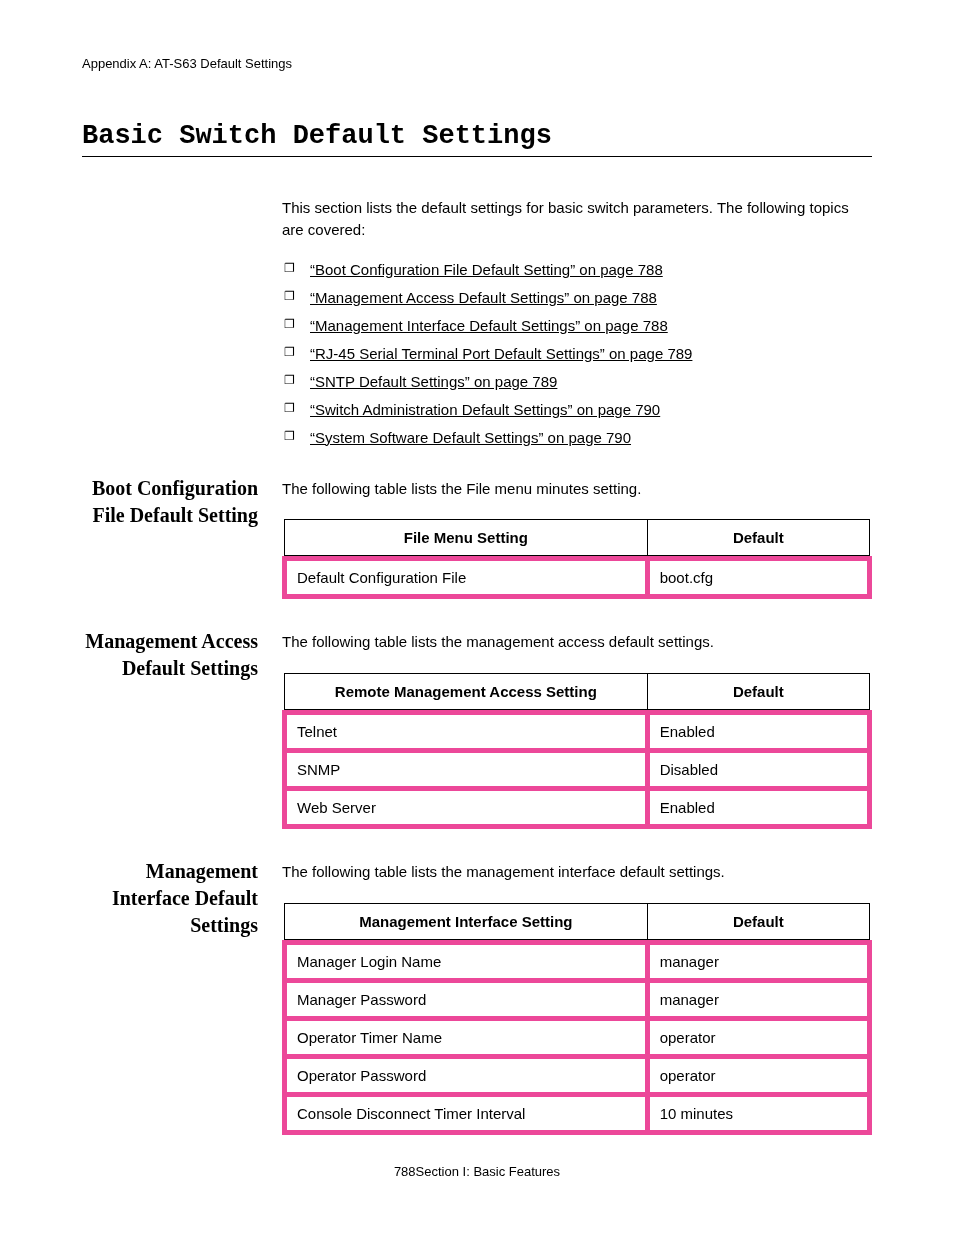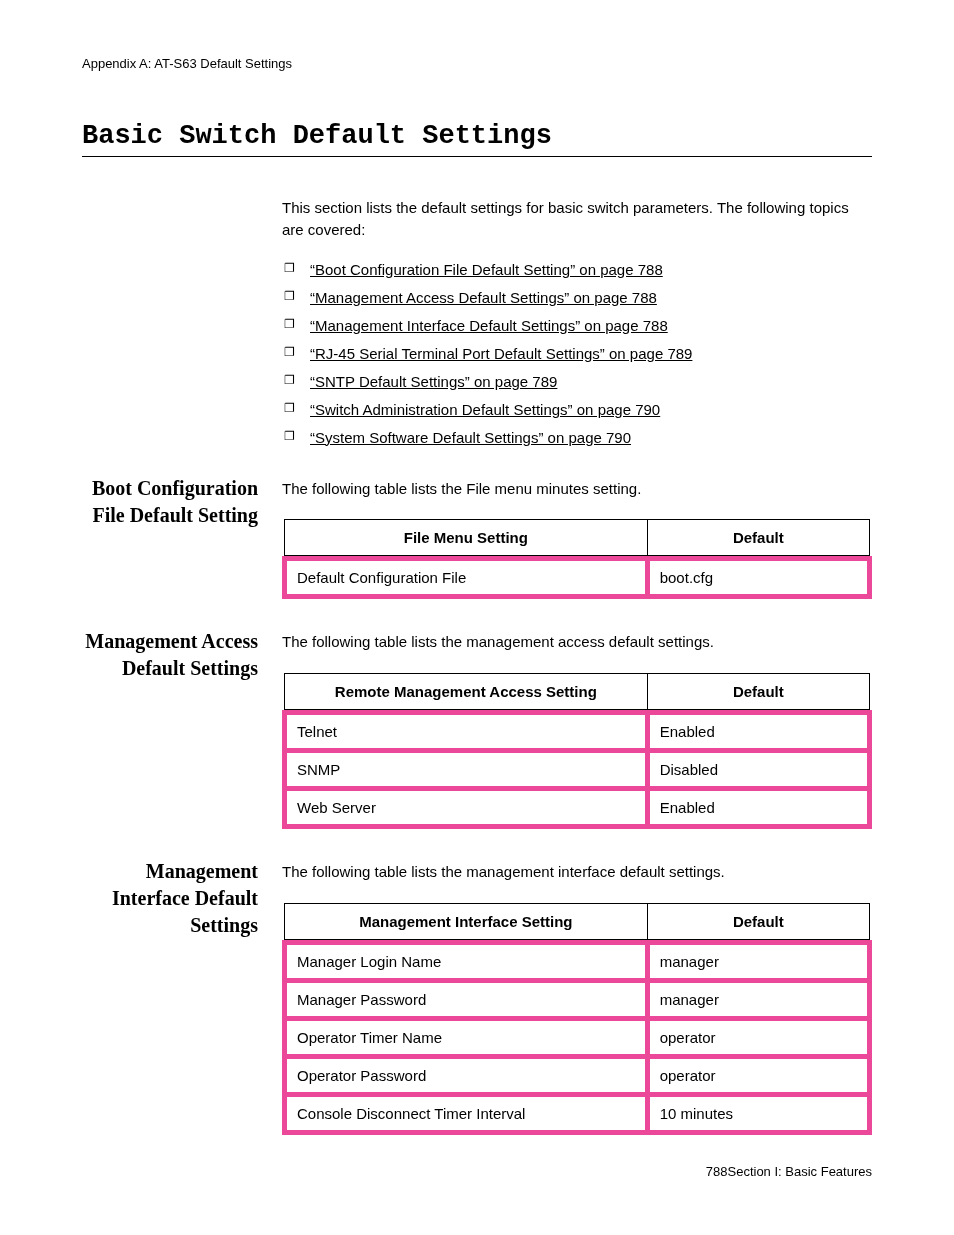--- a/index.html
+++ b/index.html
@@ -105,21 +105,21 @@
       content: "";
       display: table-row;
       height: 2px;
     }
     .footer {
       position: absolute;
       bottom: 56px;
       left: 82px;
       right: 82px;
       display: flex;
-      justify-content: flex-end;
+      justify-content: center;
       font-size: 13px;
     }
   </style>
 </head>
 <body>
 
 <div class="header-text">Appendix A: AT-S63 Default Settings</div>
 
 <h1 class="main-title">Basic Switch Default Settings</h1>
 

